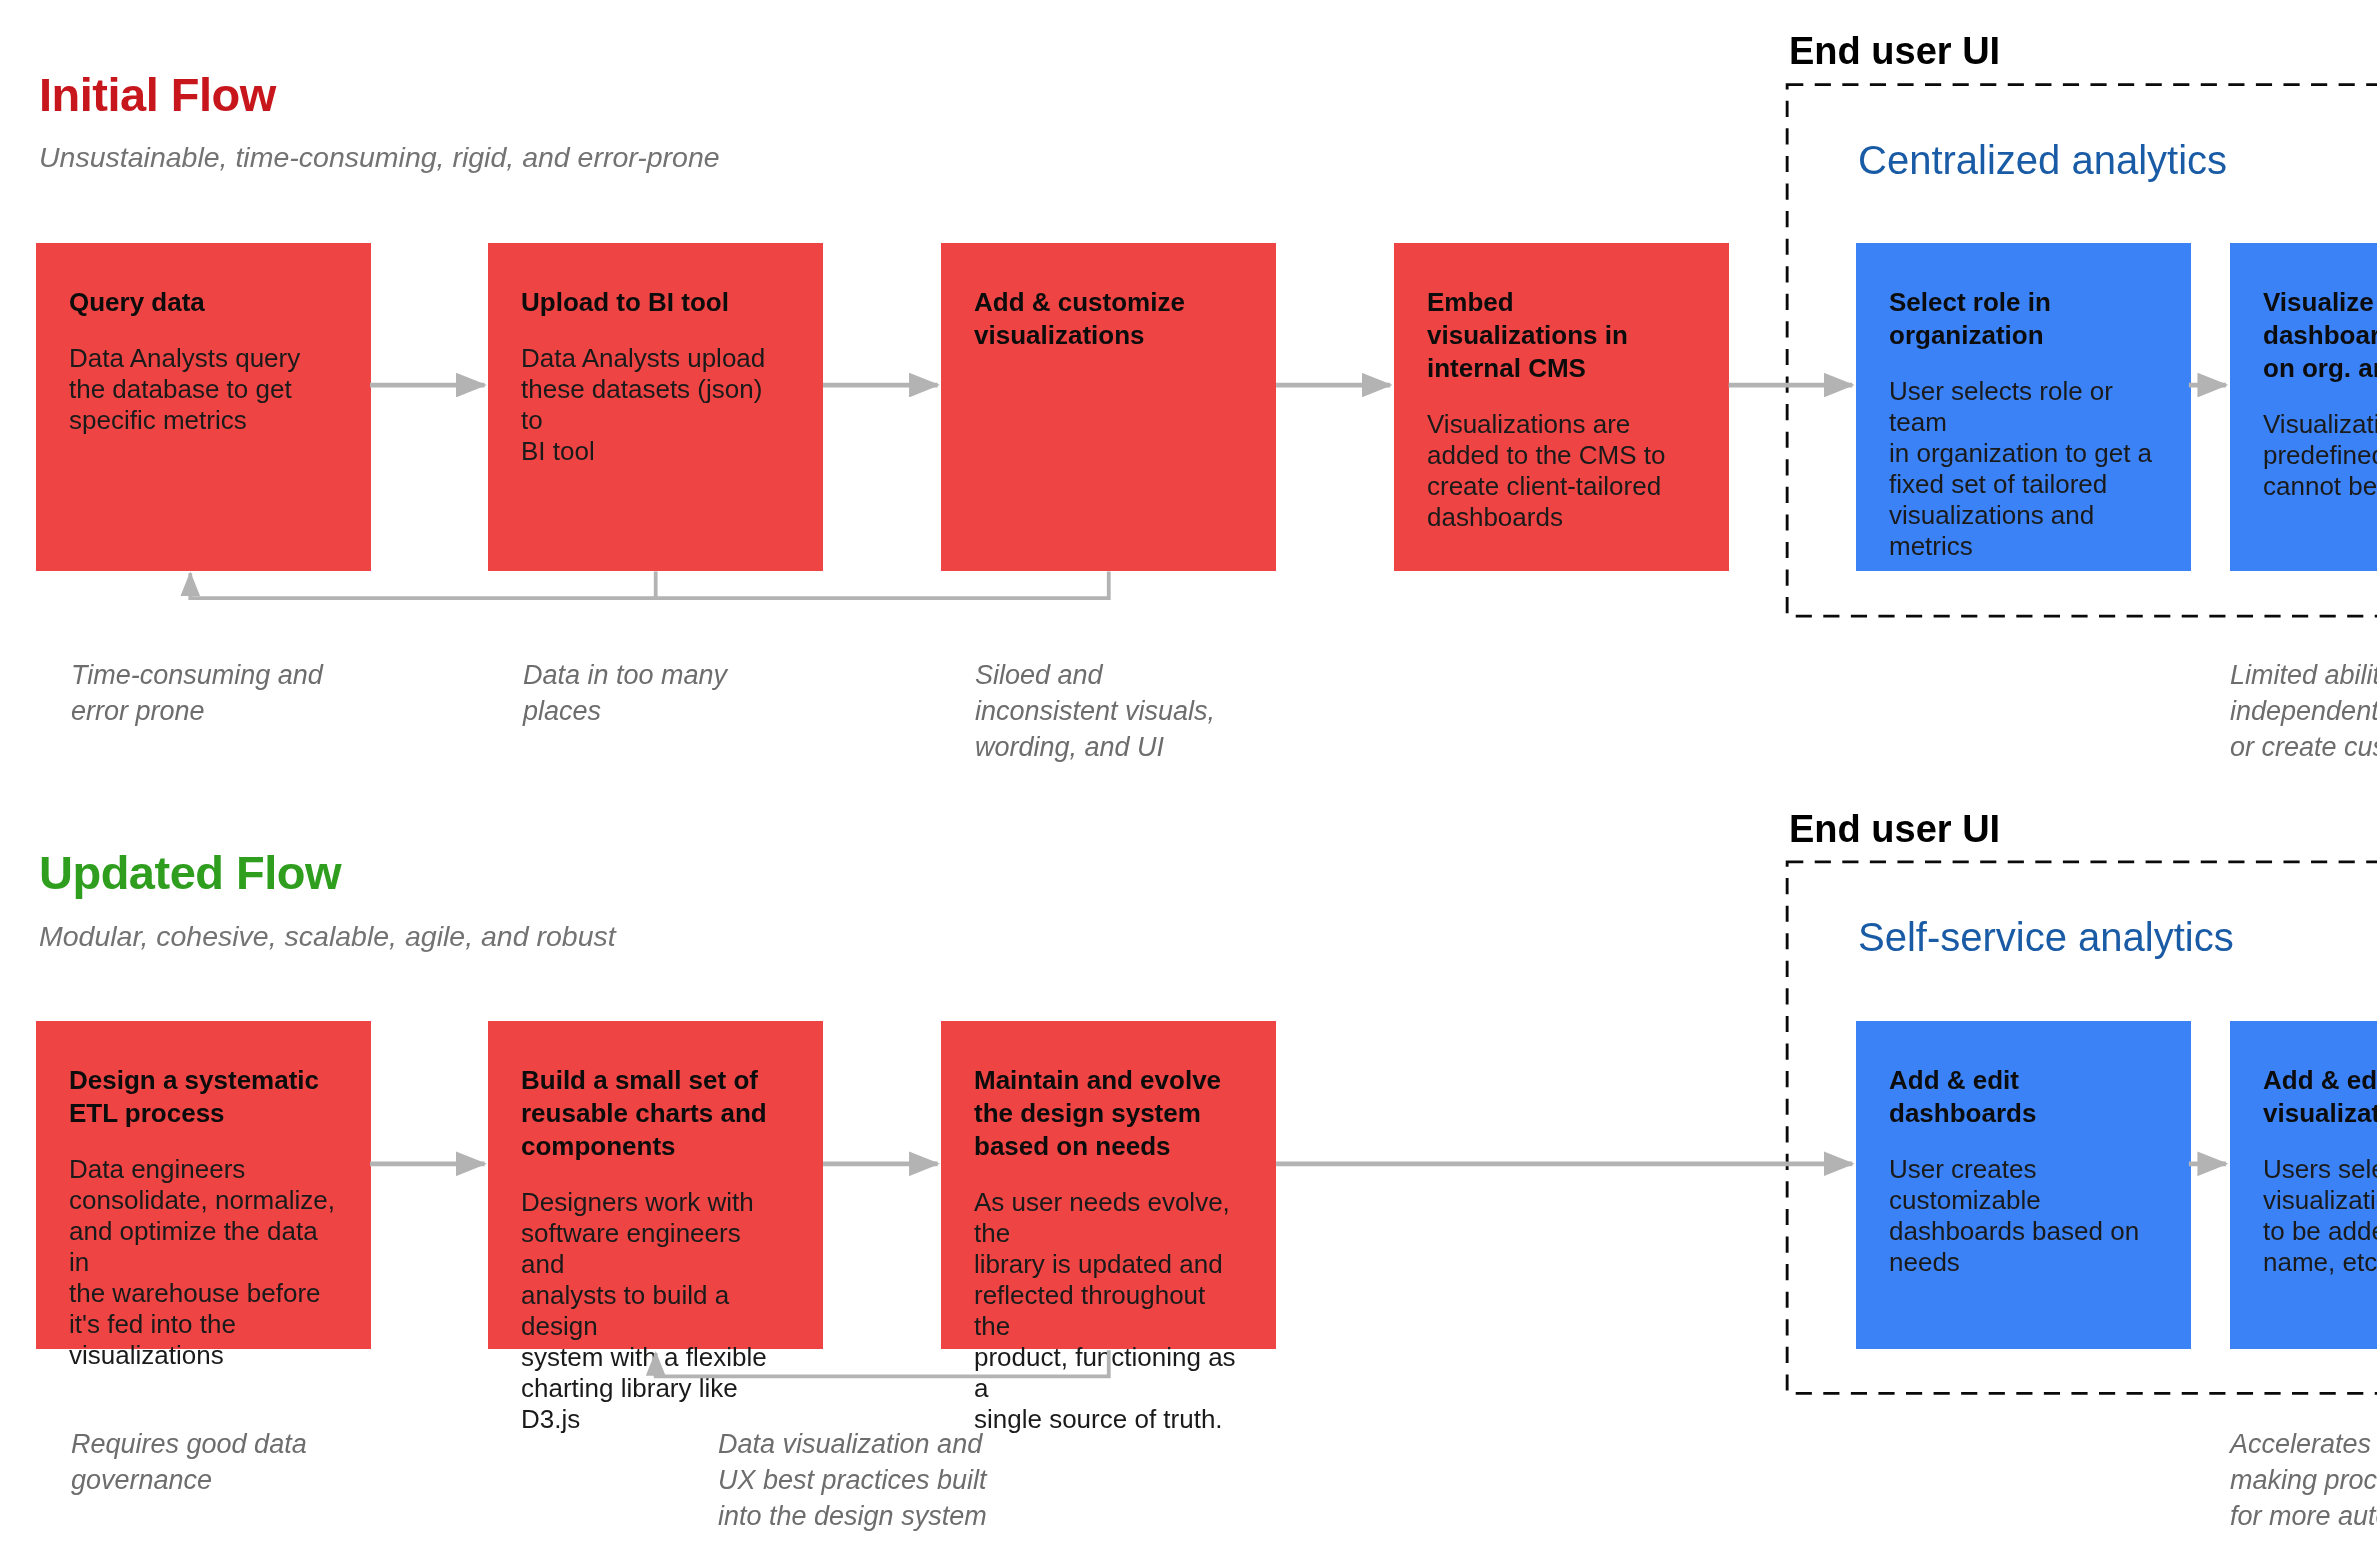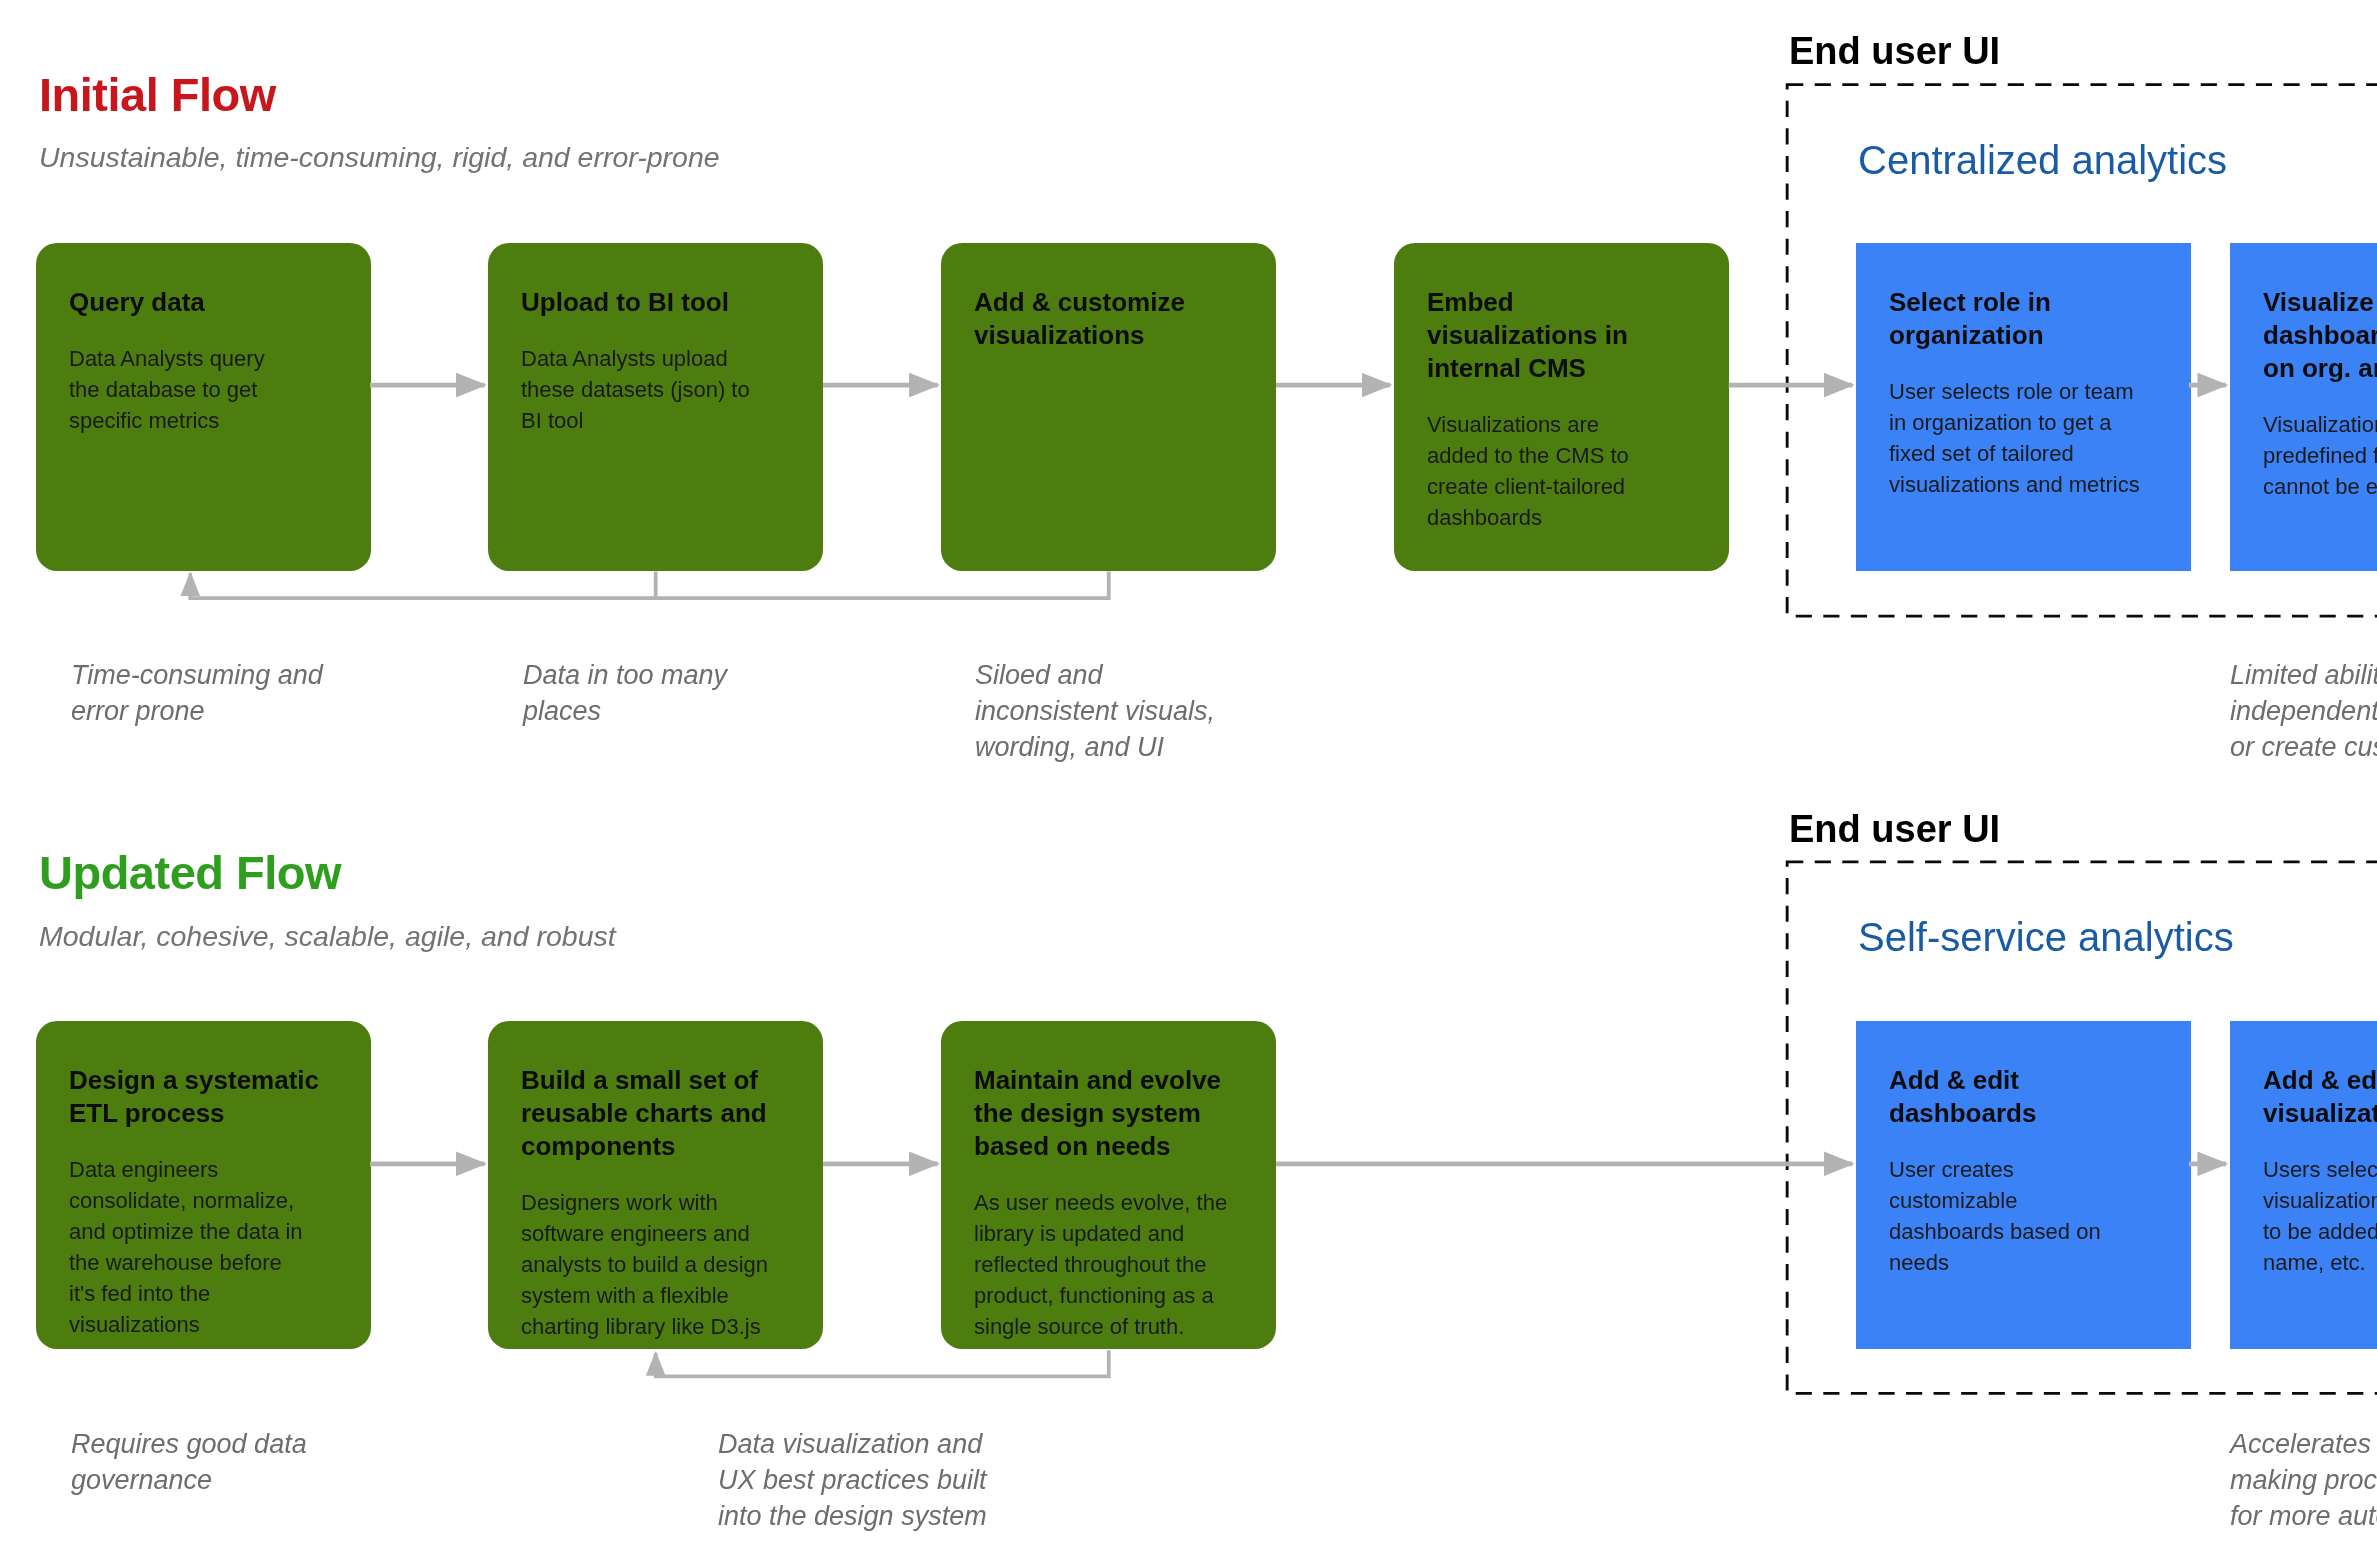--- a/index.html
+++ b/index.html
@@ -38,33 +38,33 @@
     color: #1a5ba6;
     white-space: nowrap;
   }
   .box {
     position: absolute;
     width: 335px;
     height: 328px;
     box-sizing: border-box;
     padding: 43px 33px 0 33px;
   }
-  .box.gray { background: #4d7c0f; border-radius: 21px; }
+  .box.gray { background: #ef4444; }
   .box.blue { background: #3b82f6; }
   .box h3 {
     margin: 0 0 24px 0;
     font-size: 26px;
     line-height: 33px;
     font-weight: 700;
     color: #0c0c0c;
     white-space: pre-line;
   }
   .box p {
     margin: 0;
-    font-size: 22px;
+    font-size: 26px;
     line-height: 31px;
     color: #1a1a1a;
     white-space: pre-line;
   }
   .caption {
     position: absolute;
     font-size: 27px;
     line-height: 36px;
     font-style: italic;
     color: #6d6d6d;

